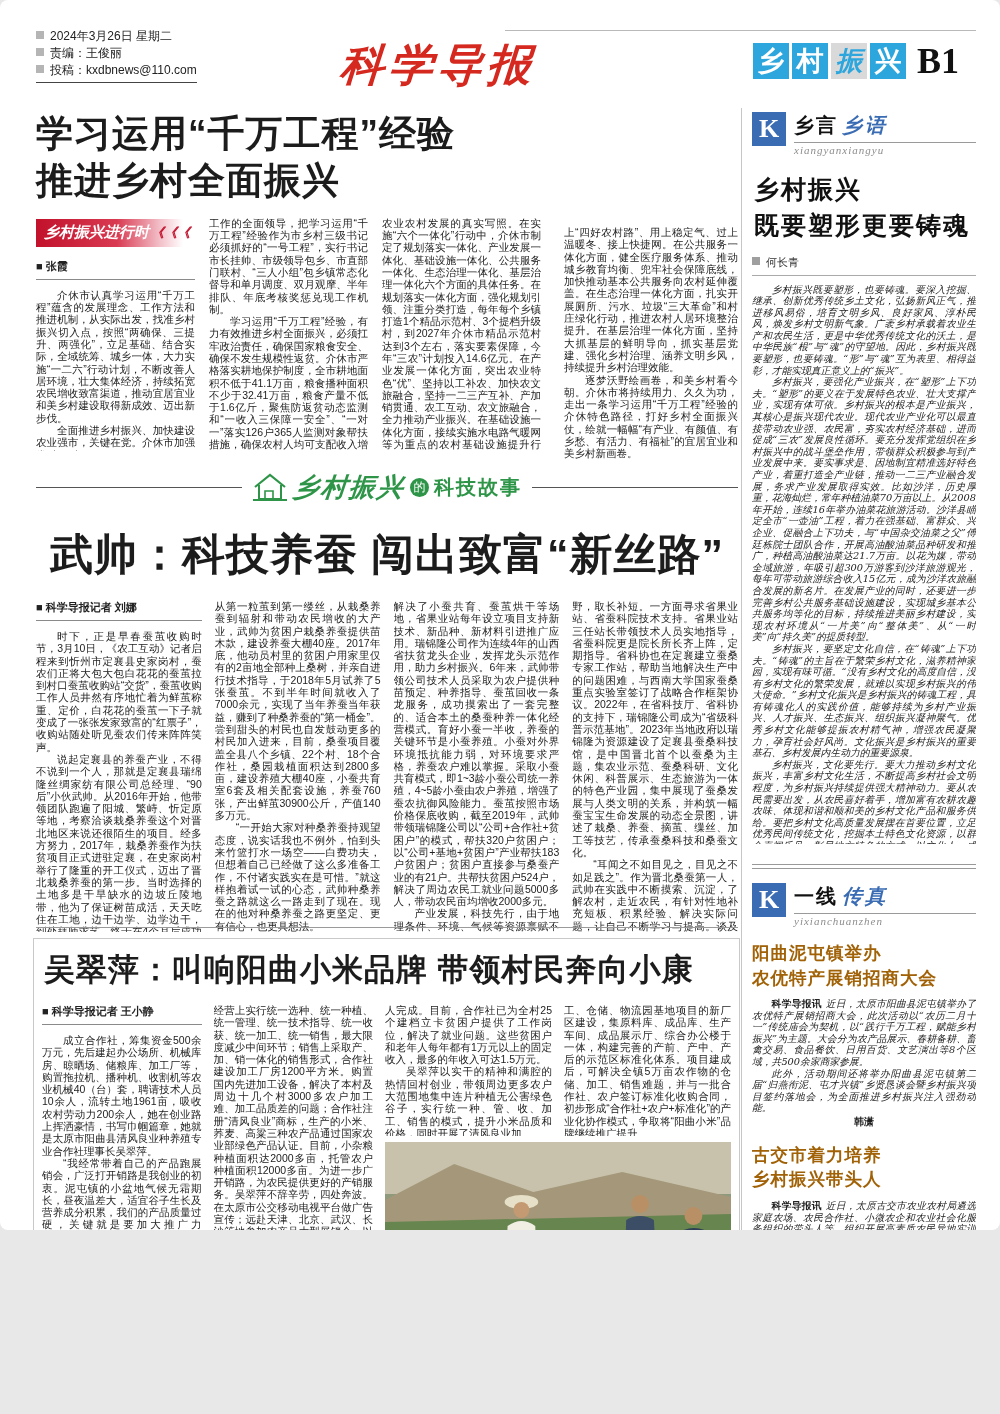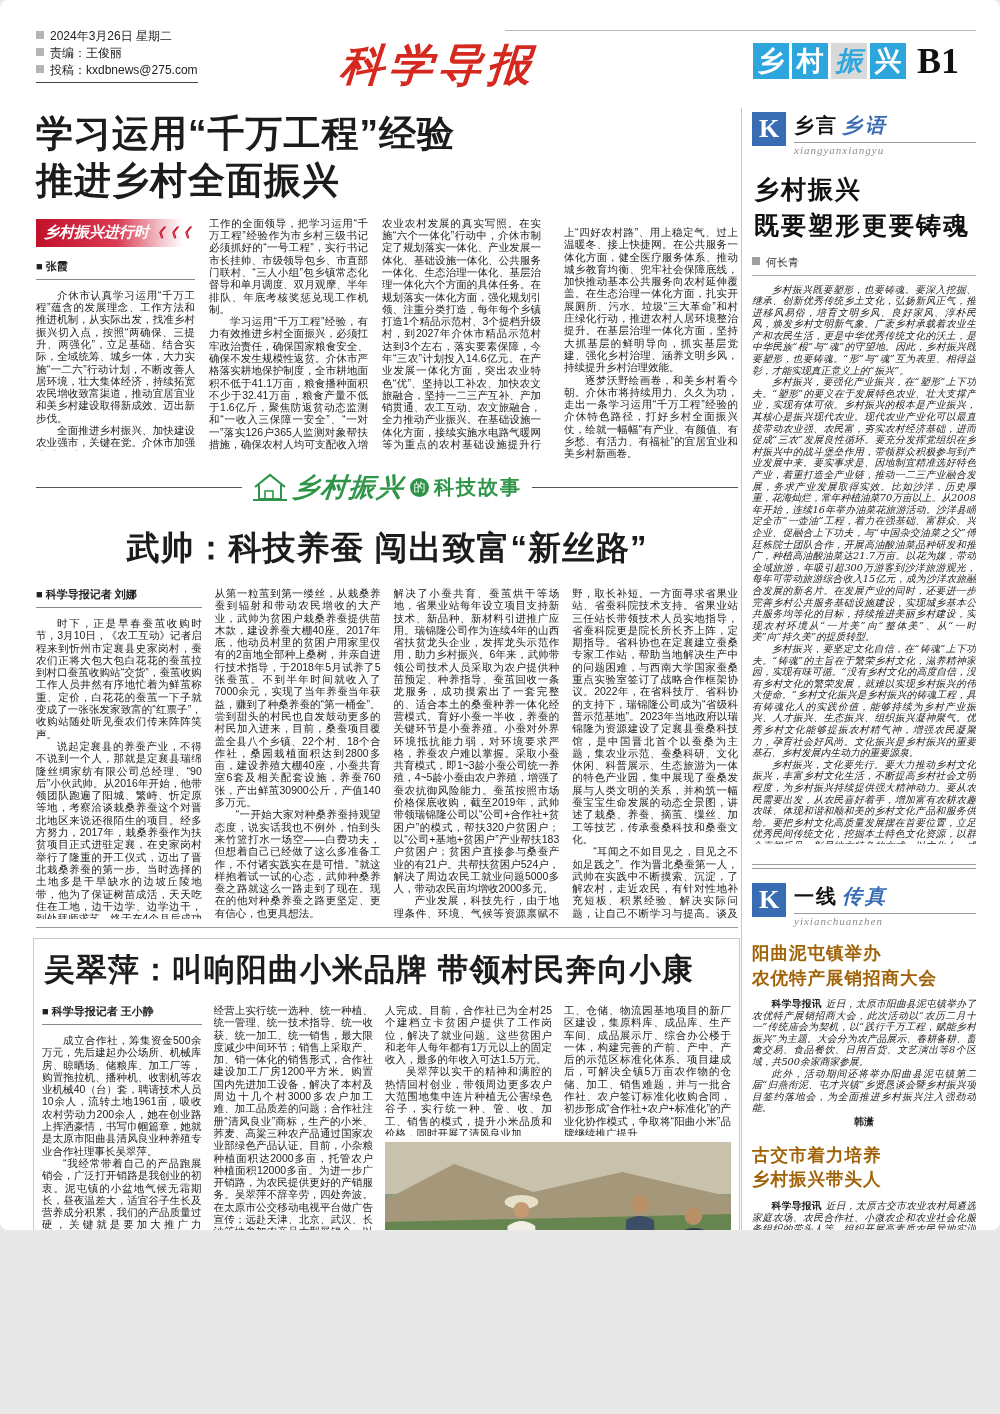--- a/index.html
+++ b/index.html
@@ -50,21 +50,21 @@
   .techband .line { flex:1; height:1px; background:#555; }
   .badge { display:flex; align-items:center; margin:0 10px; gap:5px; }
   .badge-cal { color:#2e9548; font-family:"DejaVu Serif",serif; font-style:italic; font-weight:bold;
     font-size:26px; letter-spacing:2px; transform:skewX(-5deg); }
   .badge-de { width:19px; height:19px; border-radius:50%; background:#2e9548; color:#fff; font-size:12px;
     display:flex; align-items:center; justify-content:center; }
   .badge-label { color:#2e9548; font-weight:bold; font-size:20px; letter-spacing:2px; }
 
   
   .tech-art { position:absolute; left:36px; top:520px; width:702px; }
-  .tech-headline { font-size:33px; font-weight:900; letter-spacing:1px; text-align:center; margin:6px 0 16px 0; }
+  .tech-headline { font-size:43px; font-weight:900; letter-spacing:1px; text-align:center; margin:6px 0 16px 0; }
   .tech-cols { display:flex; gap:13px;align-items:center; }
   .tcol { width:166px; height:332px; overflow:hidden; }
   .hr1 { position:absolute; left:36px; top:927px; width:702px; height:1px; background:#9a9a9a; }
 
   
   .wu-art { position:absolute; left:33px; top:938px; width:707px; height:468px; border:1px solid #c9c9c9;
     box-sizing:border-box; padding:8px 8px 6px 8px; }
   .wu-headline { font-size:31px; font-weight:900; letter-spacing:1px; margin:2px 0 13px 2px; }
   .wu-cols { display:flex; gap:12px; }
   .wcol { width:167px; height:380px; overflow:hidden; }
@@ -102,21 +102,21 @@
   .sign { font-size:10px; font-weight:bold; text-align:center; margin-top:1px; }
 </style>
 </head>
 <body>
 
 <div id="page">
 
   <div class="hdr-left">
     <div class="row"><span class="sq"></span><span>2024年3月26日 星期二</span></div>
     <div class="row"><span class="sq"></span><span>责编：王俊丽</span></div>
-    <div class="row"><span class="sq"></span><span>投稿：kxdbnews@275.com</span></div>
+    <div class="row"><span class="sq"></span><span>投稿：kxdbnews@110.com</span></div>
   </div>
   <div class="hdr-topline"></div>
   <div class="masthead">科学导报</div>
   <div class="section-area">
     <span class="schar">乡</span>
     <span class="schar">村</span>
     <span class="schar cal">振</span>
     <span class="schar">兴</span>
     <span class="pageno">B1</span>
   </div>

